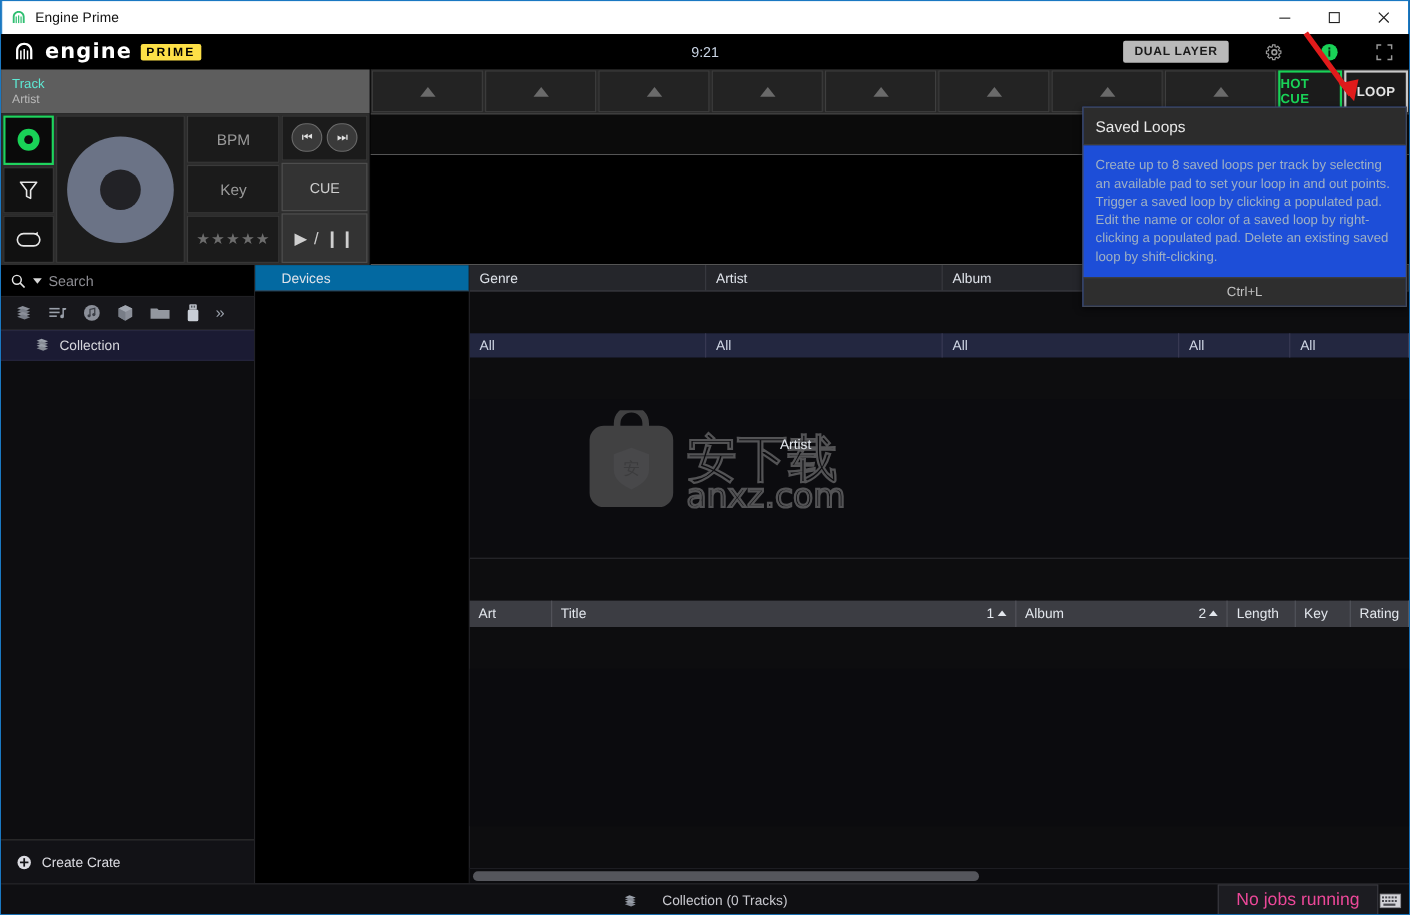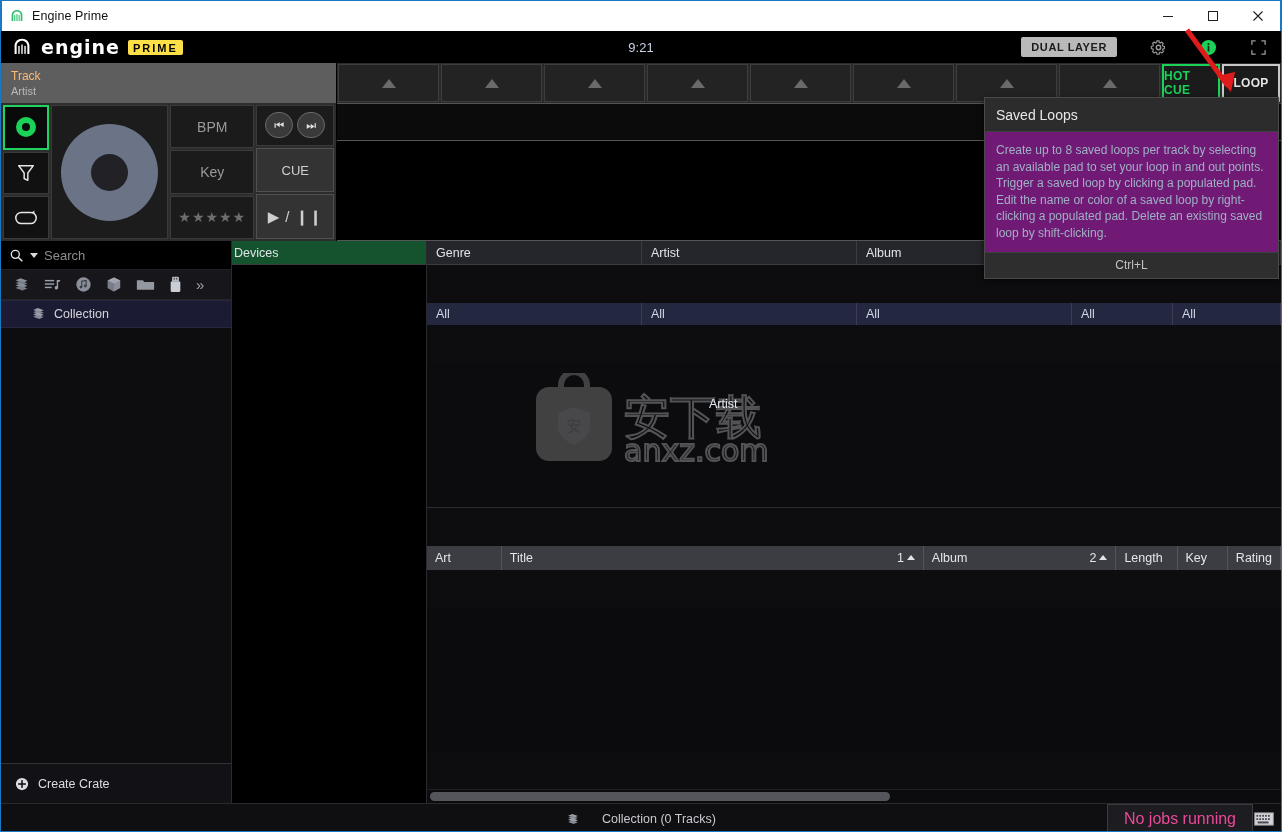--- a/index.html
+++ b/index.html
@@ -61,21 +61,21 @@
   }
   .hdr-ic { width: 18px; height:18px; display:flex; align-items:center; justify-content:center; }
 
   
   .deckzone { display:flex; height: 178px; background:#0d0d0f; }
   .deck-left { width: 336px; border-right: 1px solid #000; }
   .track-bar {
     height: 40px; background: #5e5e5e; padding: 3px 10px;
     display:flex; flex-direction:column; justify-content:center;
   }
-  .track-bar .t1 { font-size: 12px; color:#fdba74; line-height: 15px; }
+  .track-bar .t1 { font-size: 12px; color:#5eead4; line-height: 15px; }
   .track-bar .t2 { font-size: 11px; color:#b9b9b9; line-height: 14px; }
   .deck-body { display:flex; height: 138px; background:#2d2d2d; padding: 2px; gap: 2px; }
   .mini-col { width: 46px; display:flex; flex-direction:column; gap: 2px; }
   .mini-btn {
     flex:1; background:#111; display:flex; align-items:center; justify-content:center;
     border: 1px solid #3a3a3a;
   }
   .mini-btn.active { border: 2px solid #1fd35e; background:#0a0a0a; }
   .platter-cell { width: 118px; background:#1c1c1c; display:flex; align-items:center; justify-content:center; border:1px solid #3a3a3a;}
   .platter {
@@ -122,21 +122,21 @@
     justify-content:center; font-size: 12px; font-weight: 700; letter-spacing:.3px;
   }
   .mode-hotcue { border: 2px solid #19d257; color:#19d257; }
   .mode-loop { border: 2px solid #c9c9c9; color:#e4e4e4; }
   .wave-top { height: 38px; background:#0b0b0b; border-top:1px solid #555; border-bottom:1px solid #555;}
   .wave-main { flex:1; background:#000; border-bottom:1px solid #555; }
 
   
   .tooltip {
     position: absolute; left: 983px; top: 97px; width: 295px;
-    background: #701a75; border:1px solid #4a4a4a; z-index: 40;
+    background: #1d4ed8; border:1px solid #4a4a4a; z-index: 40;
     box-shadow: 0 2px 6px rgba(0,0,0,.6);
   }
   .tt-title {
     font-size: 14px; color:#e8e8e8; padding: 9px 11px 8px 11px;
     border-bottom: 1px solid #3f3f3f; background:#2c2c2c;
   }
   .tt-body {
     font-size: 12px; color:#9fb0c4; line-height: 16.5px;
     padding: 10px 11px 11px 11px;
   }
@@ -173,22 +173,22 @@
   }
   .sb-foot {
     height: 40px; border-top:1px solid #333; display:flex; align-items:center;
     gap: 9px; padding-left: 14px; font-size: 12.5px; color:#dcdce2;
     background:#121216;
   }
 
   
   .devices { width: 195px; border-right:1px solid #2a2a2e; display:flex; flex-direction:column; }
   .dev-head {
-    height: 24px; background:#14532d; display:flex; align-items:center;
-    padding-left: 2px; font-size: 12.5px; color:#dfe3ea;
+    height: 24px; background:#0369a1; display:flex; align-items:center;
+    padding-left: 24px; font-size: 12.5px; color:#dfe3ea;
     border-bottom:1px solid #3a3b41;
   }
   .dev-body { flex:1; background:#000; }
 
   
   .browser { flex:1; display:flex; flex-direction:column; min-width:0;gap:38px; }
   .filter-head { height:24px; display:flex; background:#25262b; border-bottom:1px solid #3a3b41; }
   .fh {
     display:flex; align-items:center; font-size: 12.5px; color:#dfe3ea;
     padding-left: 9px; border-right:1px solid #3a3b41; position:relative;

